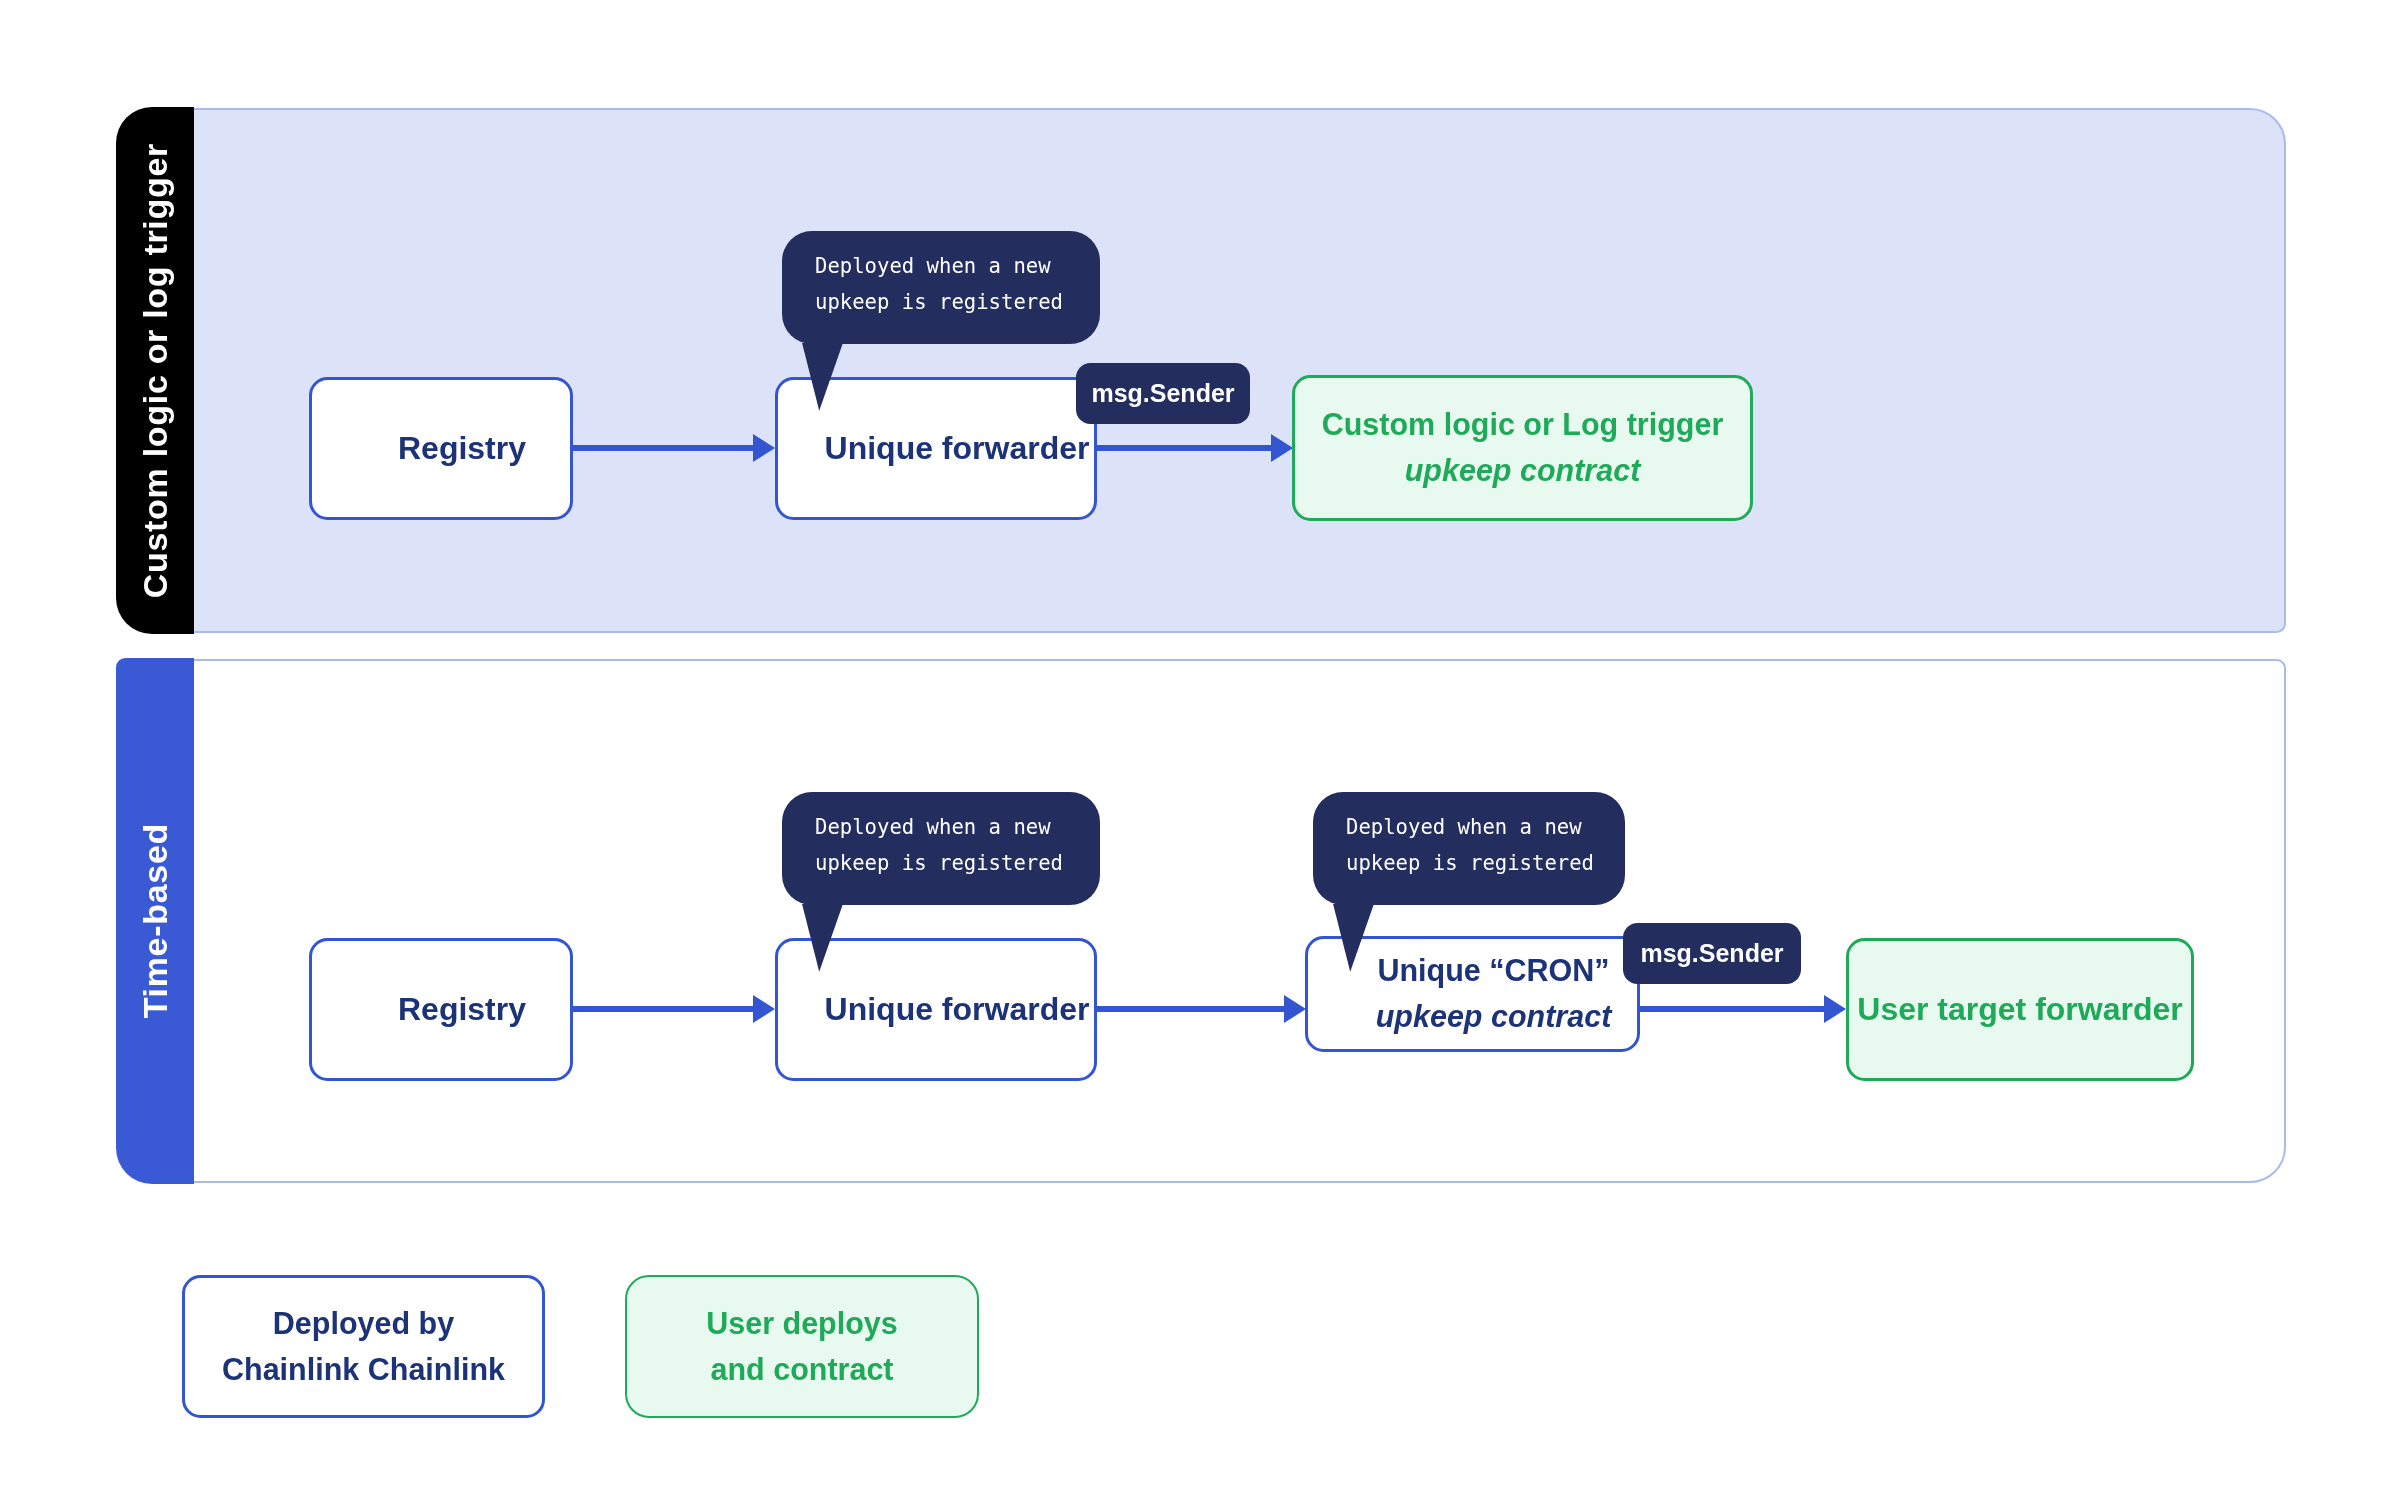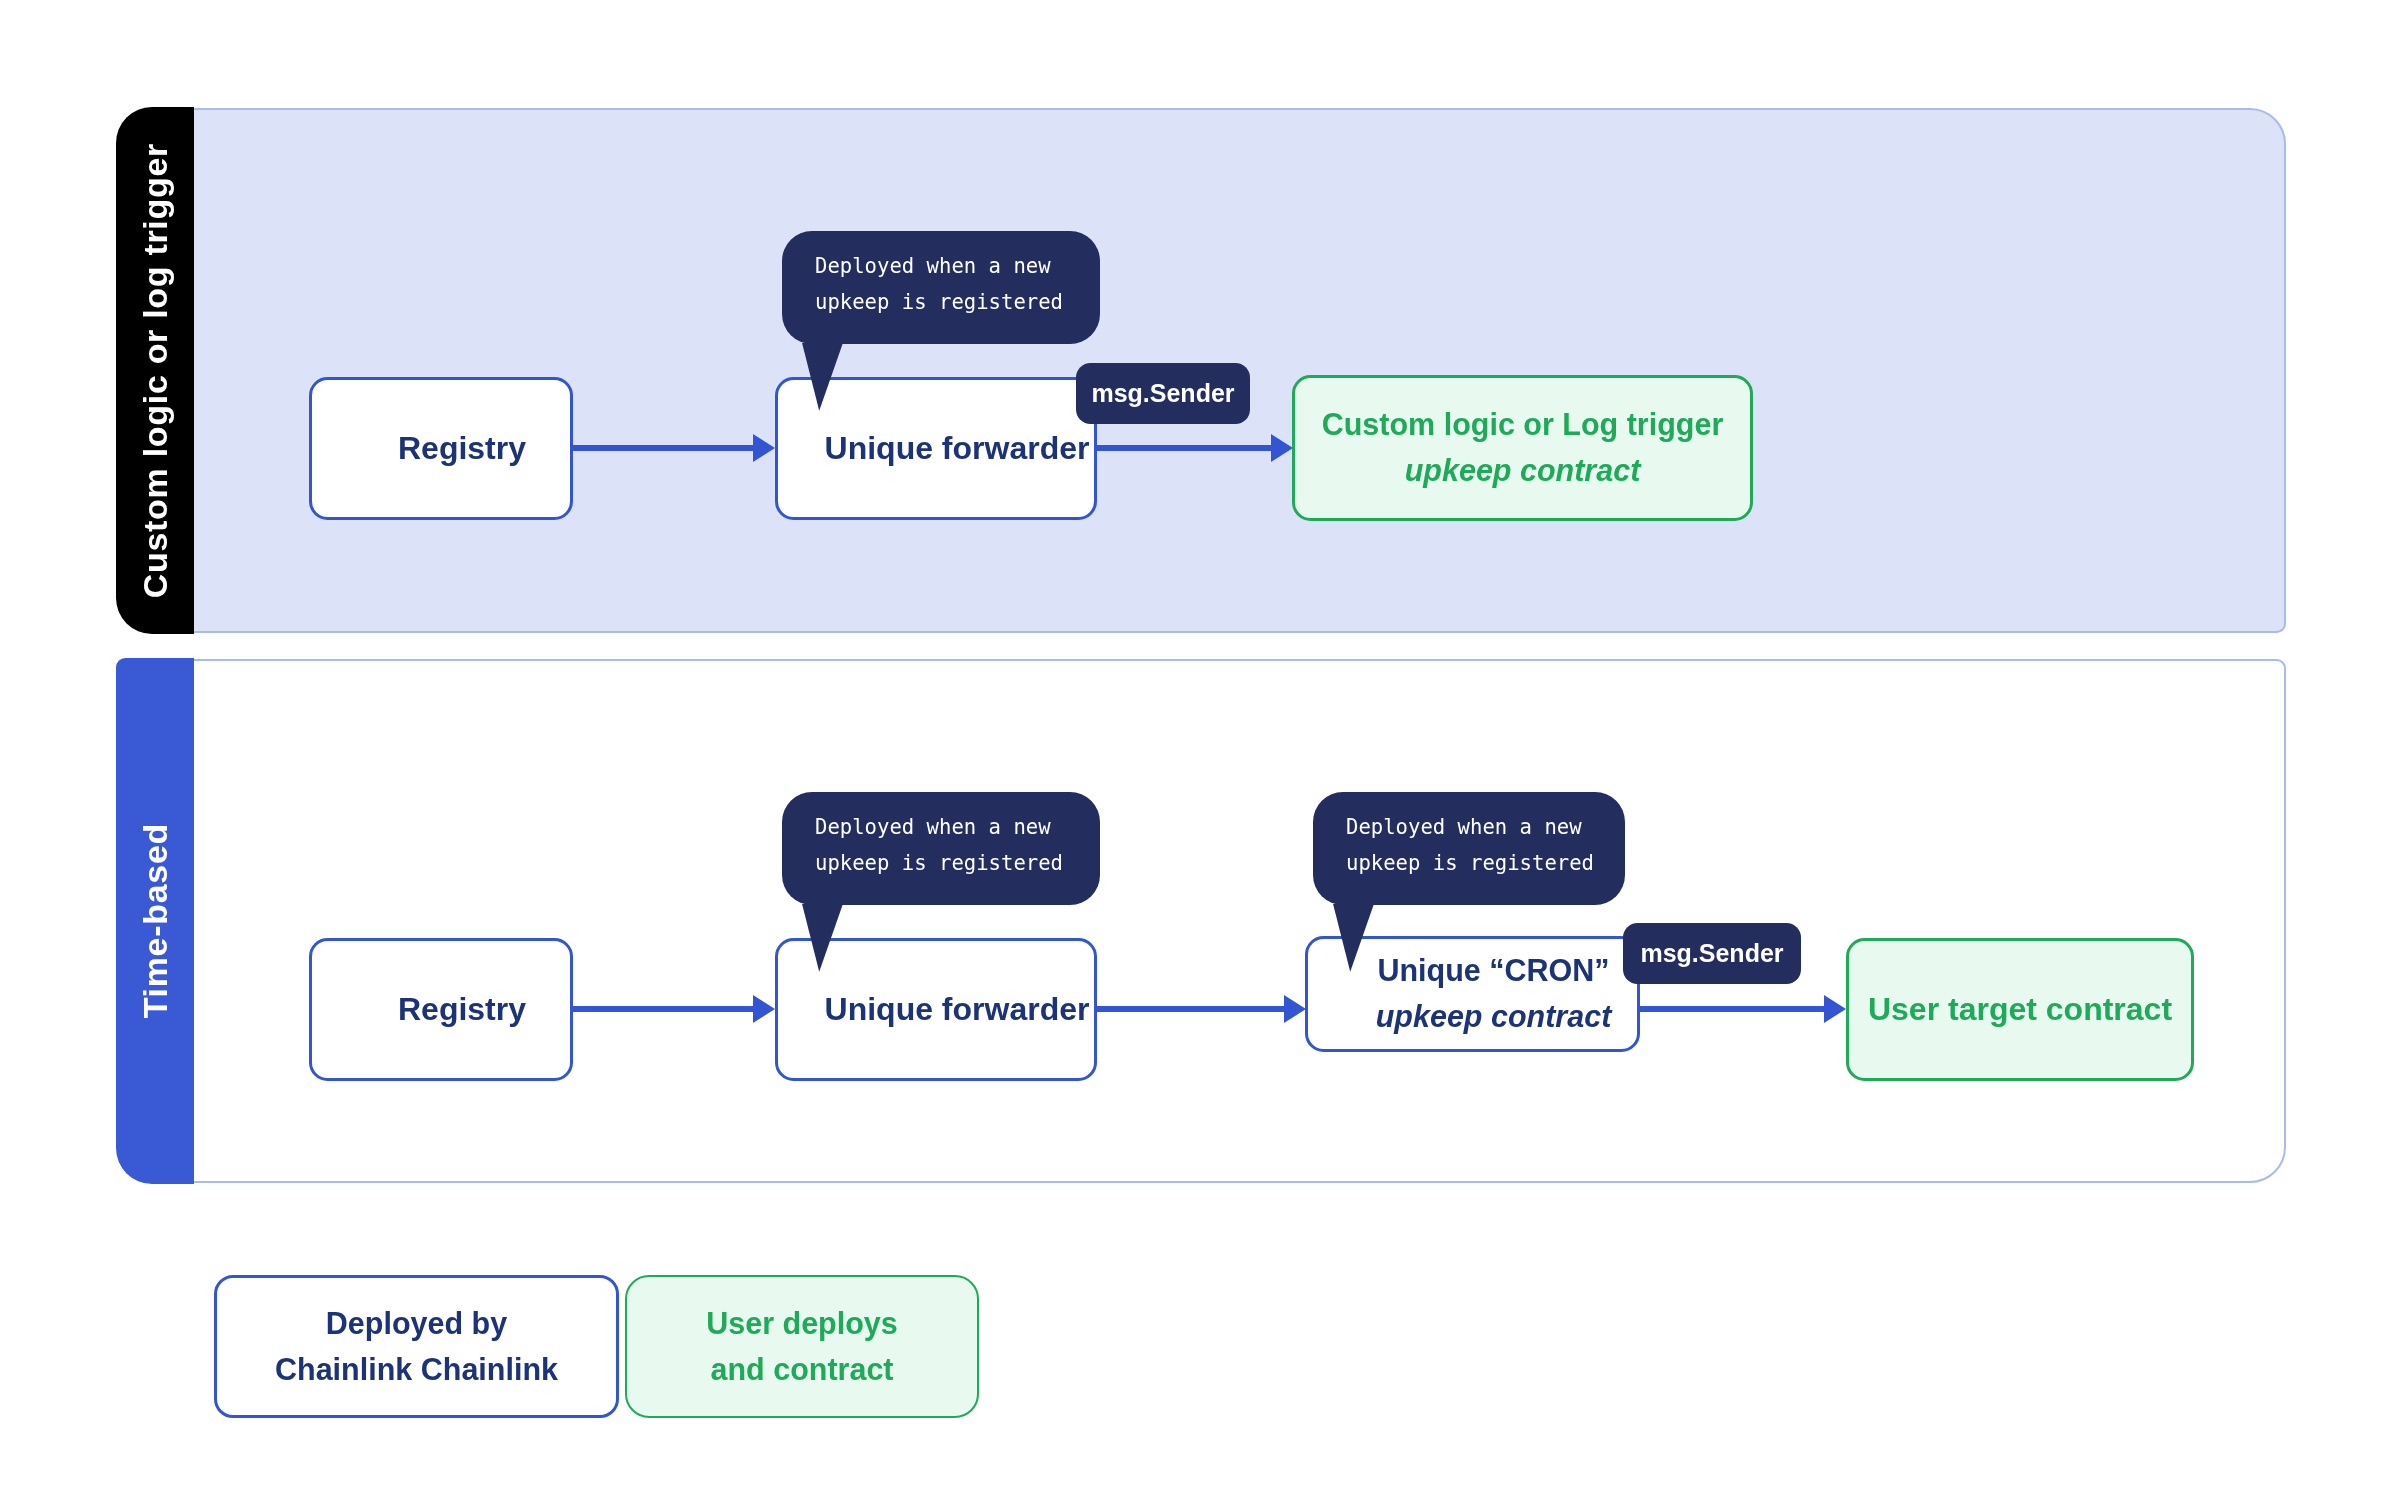--- a/index.html
+++ b/index.html
@@ -74,21 +74,21 @@
   .l2-arrow1{left:454px;top:348px;width:202px;}
   .l2-fwd{left:656px;top:277px;width:322px;height:143px;}
   .l2-tooltip1{left:663px;top:131px;width:318px;height:113px;}
   .l2-arrow2{left:978px;top:348px;width:209px;}
   .l2-cron{left:1186px;top:275px;width:335px;height:116px;}
   .l2-tooltip2{left:1194px;top:131px;width:312px;height:113px;}
   .l2-badge{left:1485px;top:262px;width:178px;height:61px;}
   .l2-arrow3{left:1521px;top:348px;width:206px;}
   .l2-target{left:1727px;top:277px;width:348px;height:143px;}
 
-  .legend1{left:214px;top:1275px;width:405px;height:143px;border-radius:19px;}
+  .legend1{left:182px;top:1275px;width:363px;height:143px;}
   .legend2{left:625px;top:1275px;width:354px;height:143px;border-radius:24px;}
 </style>
 </head>
 <body>
 
 <div class="canvas">
 
   <section class="lane lane1">
     <div class="lane-tab">
       <span class="lane-label">Custom logic or log trigger</span>
@@ -167,21 +167,21 @@
     </div>
 
     <div class="badge l2-badge">msg.Sender</div>
 
     <div class="arrow l2-arrow3">
       <span class="shaft"></span>
       <span class="head"></span>
     </div>
 
     <div class="node node-green l2-target">
-      <span class="node-label">User target contract</span>
+      <span class="node-label">User target forwarder</span>
     </div>
   </section>
 
   <div class="legend-box legend-blue legend1">
     <span>Deployed by</span>
     <span>Chainlink Chainlink</span>
   </div>
   <div class="legend-box legend-green legend2">
     <span>User deploys</span>
     <span>and contract</span>

